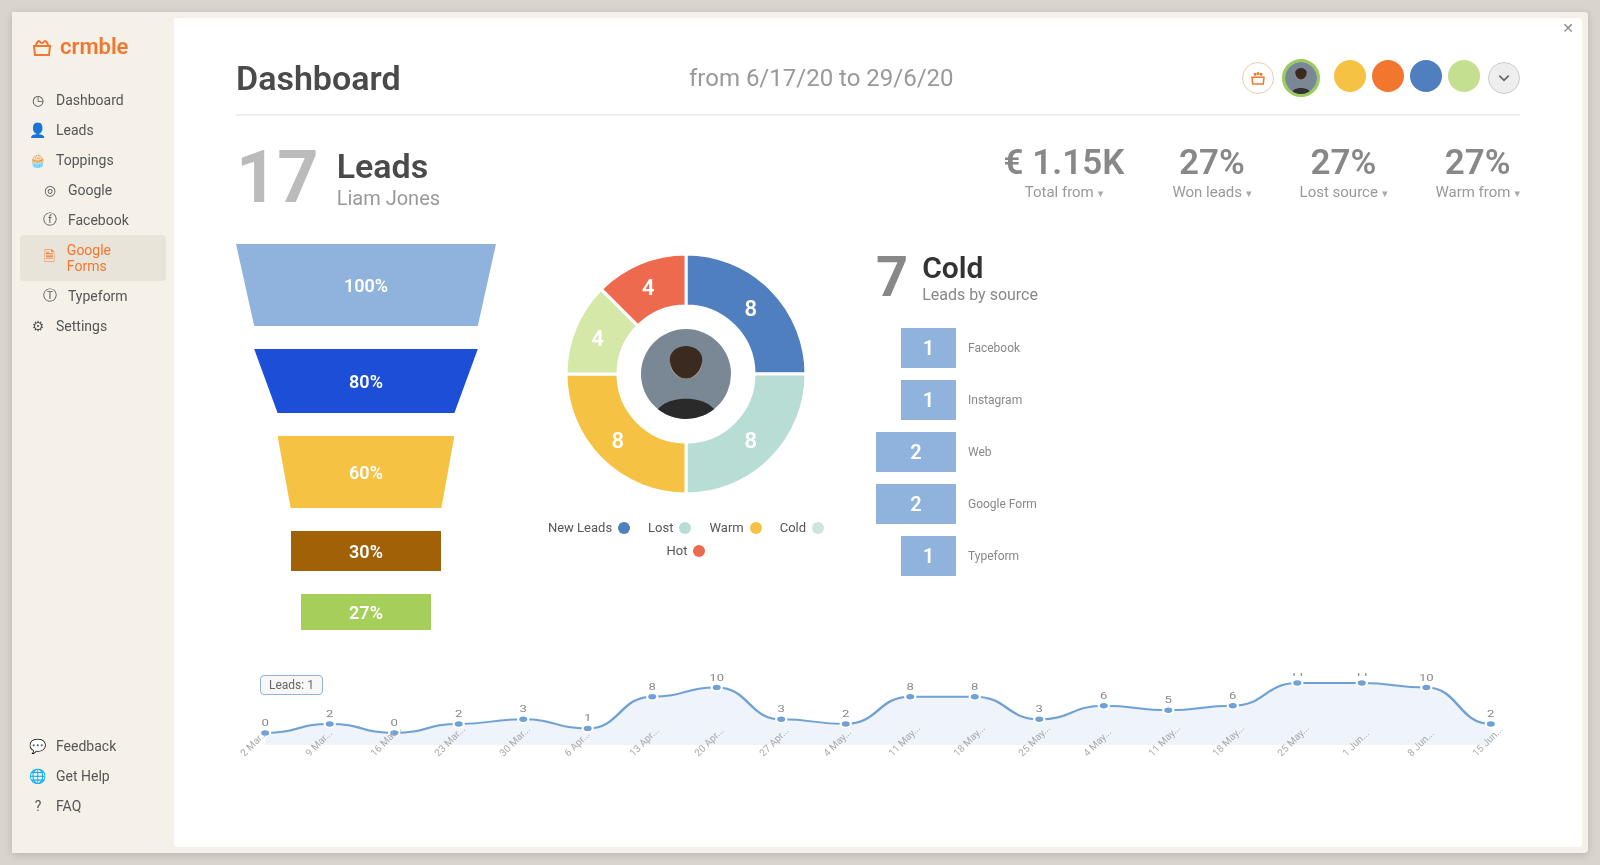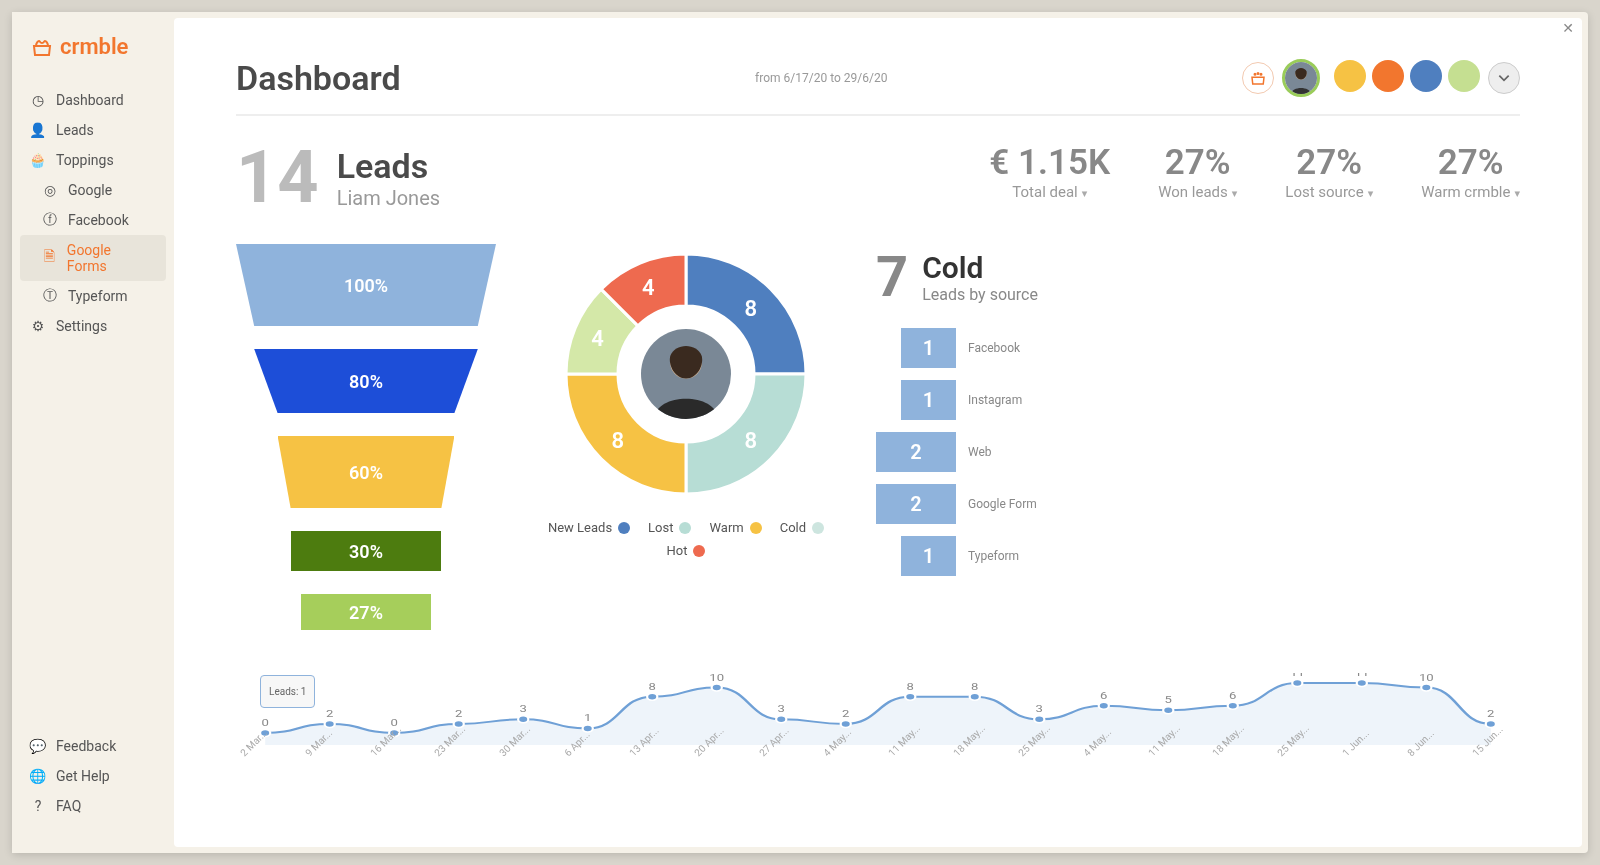--- a/index.html
+++ b/index.html
@@ -11,21 +11,21 @@
 .logo svg { width:24px; height:24px; }
 .nav { flex:1; }
 .nav-item { display:flex; align-items:center; gap:10px; padding:7px 18px; font-size:14px; color:#555; cursor:pointer; }
 .nav-sub { padding-left:30px; }
 .nav-item.active { background:#e8e4da; color:#f2762e; border-radius:4px; margin:0 8px; padding-left:22px; }
 .nav-icon { width:16px; height:16px; display:inline-flex; align-items:center; justify-content:center; }
 .footer-nav { padding-bottom:10px; }
 .main { flex:1; background:#fff; border-radius:4px; margin:6px 6px 6px 0; padding:40px 62px 30px; overflow:hidden; }
 .header-row { display:flex; align-items:center; justify-content:space-between; border-bottom:2px solid #eee; padding-bottom:16px; margin-bottom:26px; }
 .page-title { font-size:34px; font-weight:600; color:#4a4a4a; }
-.date-range { color:#999; font-size:12px; }
+.date-range { color:#999; font-size:24px; }
 .avatars { display:flex; align-items:center; gap:8px; }
 .av { width:32px; height:32px; border-radius:50%; display:flex; align-items:center; justify-content:center; }
 .av.active { width:38px; height:38px; border:3px solid #9acc5a; overflow:hidden; }
 .av.expand { border:1px solid #ccc; background:#eee; color:#555; cursor:pointer; }
 .kpis { display:flex; align-items:flex-start; gap:48px; margin-bottom:30px; }
 .kpi-leads { display:flex; align-items:center; gap:18px; }
 .big-num { font-size:72px; font-weight:700; color:#bbb; line-height:1; }
 .kpi-title { font-size:34px; font-weight:600; color:#4a4a4a; }
 .kpi-sub { font-size:20px; color:#999; }
 .kpi-box { text-align:center; }
@@ -44,21 +44,21 @@
 .dot { width:12px; height:12px; border-radius:50%; }
 .sources { flex:1; }
 .sources-head { display:flex; align-items:center; gap:14px; margin-bottom:18px; }
 .sources-num { font-size:56px; font-weight:700; color:#888; }
 .sources-title { font-size:30px; font-weight:600; color:#333; }
 .sources-sub { font-size:16px; color:#888; }
 .bar-row { display:flex; align-items:center; gap:12px; margin-bottom:12px; }
 .bar { background:#8fb3dc; color:#fff; font-size:20px; font-weight:600; display:flex; align-items:center; justify-content:center; height:40px; }
 .bar-lbl { font-size:12px; color:#888; }
 .timeline { height:110px; position:relative; }
-.tooltip { position:absolute; top:2px; left:24px; background:#f7f7f7; border:1px solid #8fb3dc; border-radius:4px; padding:10px 8px; font-size:10px; color:#666; }
+.tooltip { position:absolute; top:2px; left:24px; background:#f7f7f7; border:1px solid #8fb3dc; border-radius:4px; padding:2px 8px; font-size:12px; color:#666; }
 .tl-labels { display:flex; justify-content:space-between; font-size:10px; color:#aaa; padding:0 6px; }
 .tl-labels span { transform:rotate(-45deg); transform-origin:left; white-space:nowrap; width:40px; }
 svg.person { width:100%; height:100%; }
 </style>
 </head>
 <body>
 
 <div class="window">
   <span class="close-x">✕</span>
 
@@ -149,51 +149,51 @@
         <span class="av expand">
           <svg width="14" height="14" viewBox="0 0 12 12">
               <path d="M2 4l4 4 4-4" fill="none" stroke="#666" stroke-width="1.5"></path>
             </svg>
         </span>
       </div>
     </div>
 
     <div class="kpis">
       <div class="kpi-leads">
-        <div class="big-num">14</div>
+        <div class="big-num">17</div>
         <div>
           <div class="kpi-title">Leads</div>
           <div class="kpi-sub">Liam Jones</div>
         </div>
       </div>
       <div style="flex:1"></div>
       <div class="kpi-box">
         <div class="kpi-val">€ 1.15K</div>
-        <div class="kpi-lbl"><span>Total deal</span><span class="chev">▾</span></div>
+        <div class="kpi-lbl"><span>Total from</span><span class="chev">▾</span></div>
       </div>
       <div class="kpi-box">
         <div class="kpi-val">27%</div>
         <div class="kpi-lbl"><span>Won leads</span><span class="chev">▾</span></div>
       </div>
       <div class="kpi-box">
         <div class="kpi-val">27%</div>
         <div class="kpi-lbl"><span>Lost source</span><span class="chev">▾</span></div>
       </div>
       <div class="kpi-box">
         <div class="kpi-val">27%</div>
-        <div class="kpi-lbl"><span>Warm crmble</span><span class="chev">▾</span></div>
+        <div class="kpi-lbl"><span>Warm from</span><span class="chev">▾</span></div>
       </div>
     </div>
 
     <div class="charts">
       <div class="funnel" id="funnel">
           <div class="funnel-stage" style="background:#8fb3dc;height:82px;margin-left:0%;margin-right:0%;clip-path:polygon(0 0,100% 0,93% 100%,7.000000000000001% 100%)">100%</div>
           <div class="funnel-stage" style="background:#1d4ed8;height:64px;margin-left:7%;margin-right:7%;clip-path:polygon(0 0,100% 0,89.53488372093022% 100%,10.465116279069768% 100%)">80%</div>
           <div class="funnel-stage" style="background:#f6c244;height:72px;margin-left:16%;margin-right:16%;clip-path:polygon(0 0,100% 0,92.6470588235294% 100%,7.352941176470589% 100%)">60%</div>
-          <div class="funnel-stage" style="background:#4d7c0f;height:40px;margin-left:21%;margin-right:21%;clip-path:none">30%</div>
+          <div class="funnel-stage" style="background:#a16207;height:40px;margin-left:21%;margin-right:21%;clip-path:none">30%</div>
           <div class="funnel-stage" style="background:#a6ce5b;height:36px;margin-left:25%;margin-right:25%;clip-path:none">27%</div>
         </div>
 
       <div class="donut-wrap">
         <div class="donut">
           <svg id="donut-svg" width="260" height="260" viewBox="0 0 260 260">
               <path d="M130 10 A120 120 0 0 1 250 130 L198 130 A68 68 0 0 0 130 62 Z" fill="#4f7fbf" stroke="#fff" stroke-width="3"></path>
               <path d="M250 130 A120 120 0 0 1 130 250 L130 198 A68 68 0 0 0 198 130 Z" fill="#b7ddd5" stroke="#fff" stroke-width="3"></path>
               <path d="M130 250 A120 120 0 0 1 10 130.00000000000003 L62 130 A68 68 0 0 0 130 198 Z" fill="#f6c244" stroke="#fff" stroke-width="3"></path>
               <path d="M10 130.00000000000003 A120 120 0 0 1 45.14718625761428 45.14718625761431 L81.91673887931475 81.91673887931478 A68 68 0 0 0 62 130 Z" fill="#d4e8a8" stroke="#fff" stroke-width="3"></path>

